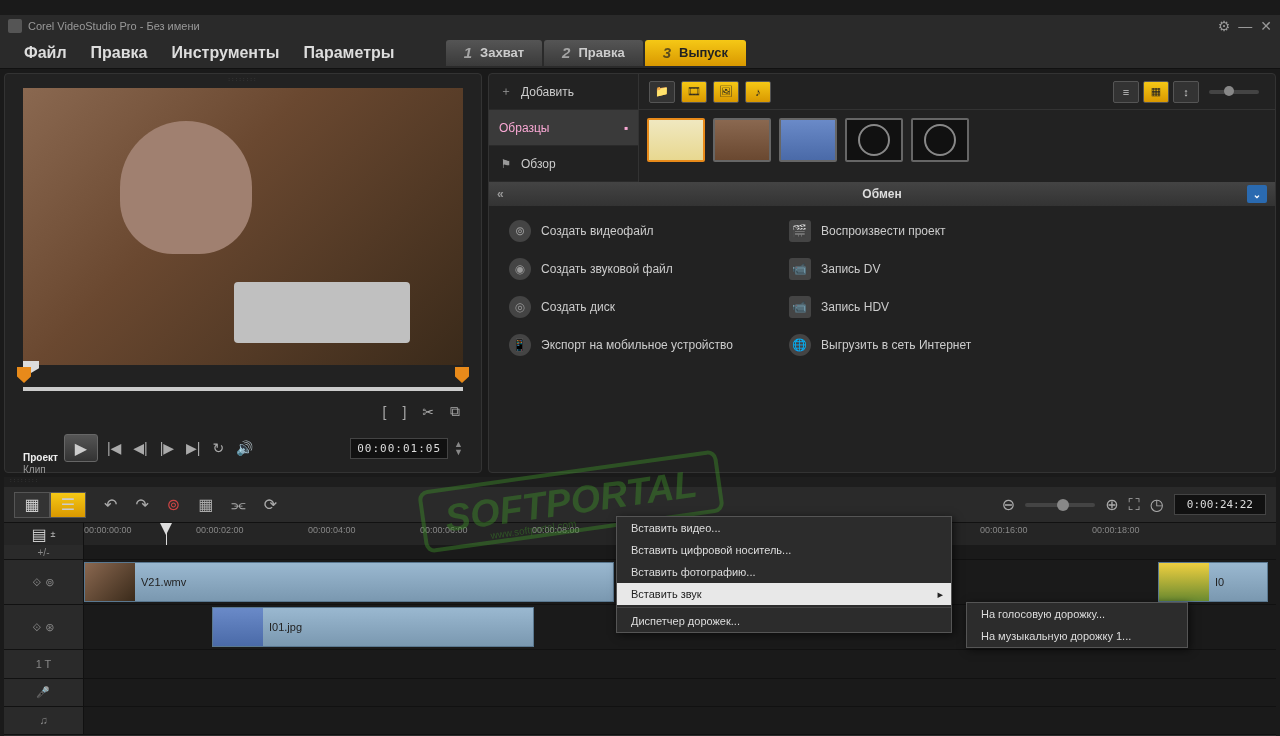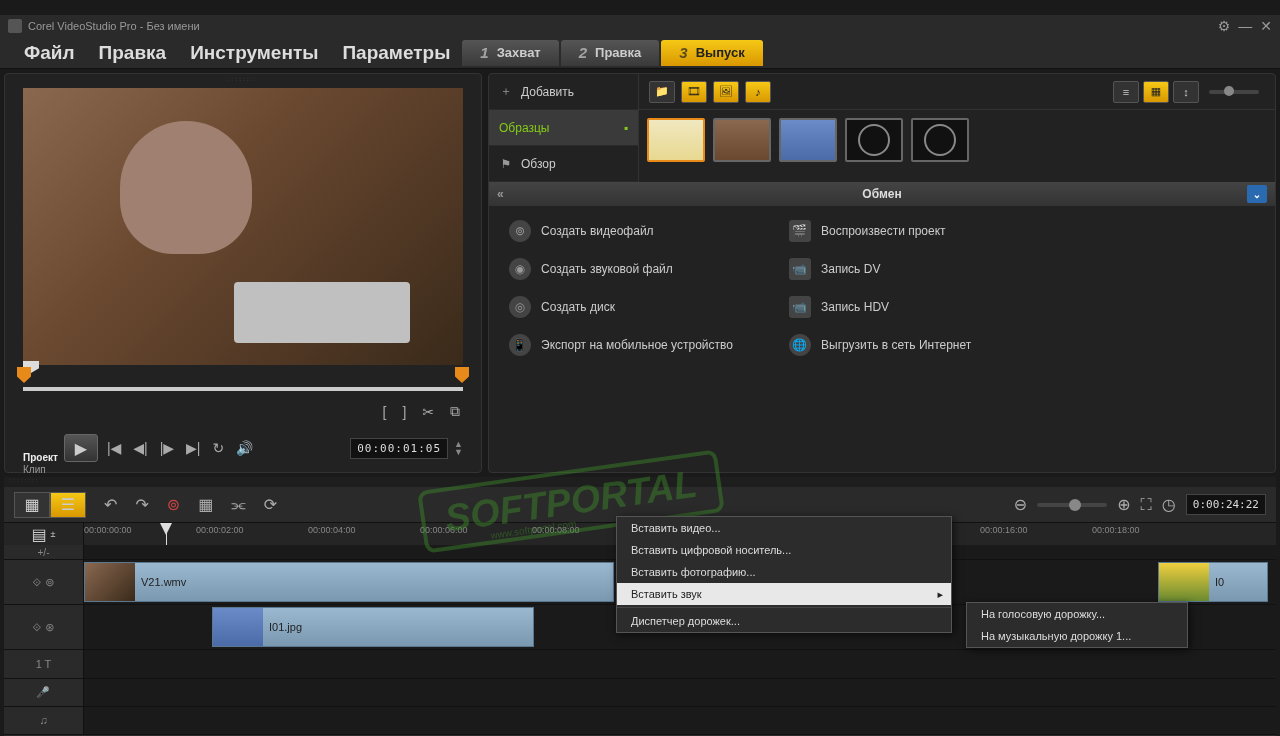--- a/index.html
+++ b/index.html
@@ -2,21 +2,21 @@
 <html><head>
 <meta charset="utf-8">
 <style>
 * { margin: 0; padding: 0; box-sizing: border-box; font-family: Arial, sans-serif; }
 body { background: #1a1a1a; color: #ccc; width: 1280px; height: 736px; overflow: hidden; user-select: none; }
 .titlebar { height: 22px; background: #2a2a2a; display: flex; align-items: center; padding: 0 8px; font-size: 11px; color: #999; margin-top: 15px; }
 .titlebar .icon { width: 14px; height: 14px; background: #555; margin-right: 6px; border-radius: 2px; }
 .titlebar .win-controls { margin-left: auto; display: flex; gap: 8px; }
 .titlebar .win-controls span { cursor: pointer; color: #999; font-size: 14px; }
 .menubar { height: 32px; background: #2a2a2a; display: flex; align-items: center; padding: 0 12px; border-bottom: 1px solid #111; }
-.menubar .menu-item { padding: 0 12px; font-size: 19px; color: #ddd; cursor: pointer; font-weight: bold; }
+.menubar .menu-item { padding: 0 12px; font-size: 16px; color: #ddd; cursor: pointer; font-weight: bold; }
 .menubar .steps { margin-left: auto; display: flex; }
 .step-tab { height: 26px; padding: 0 18px; display: flex; align-items: center; font-size: 13px; font-weight: bold; position: relative; margin-right: 2px; border-radius: 3px 3px 0 0; }
 .step-tab.inactive { background: linear-gradient(#555, #3a3a3a); color: #ccc; }
 .step-tab.active { background: linear-gradient(#f5c816, #d99800); color: #222; }
 .step-tab .num { font-style: italic; font-size: 15px; margin-right: 8px; opacity: 0.7; }
 .workspace { display: flex; height: 408px; gap: 6px; padding: 4px; }
 .preview-panel { width: 478px; background: #222; border: 1px solid #333; border-radius: 4px; display: flex; flex-direction: column; }
 .preview-drag { height: 10px; display: flex; justify-content: center; align-items: center; color: #555; font-size: 6px; letter-spacing: 2px; }
 .preview-video { flex: 1; background: #000; margin: 4px 18px; position: relative; display: flex; align-items: center; justify-content: center; }
 .video-placeholder { width: 100%; height: 100%; background: linear-gradient(135deg, #8a6850 0%, #6a4830 40%, #3a2a1a 100%); position: relative; }
@@ -31,21 +31,21 @@
 .mode-labels { display: flex; flex-direction: column; font-size: 10px; color: #999; line-height: 12px; }
 .mode-labels .active { color: #eee; font-weight: bold; margin-top: 32px; }
 .play-btn { width: 34px; height: 28px; background: linear-gradient(#555,#333); border: 1px solid #666; border-radius: 3px; display: flex; align-items: center; justify-content: center; color: #ccc; cursor: pointer; }
 .ctrl-icon { color: #aaa; cursor: pointer; font-size: 14px; padding: 0 3px; }
 .timecode-box { margin-left: auto; background: #111; border: 1px solid #444; padding: 3px 6px; font-size: 11px; color: #ddd; font-family: monospace; letter-spacing: 1px; }
 
 .right-panel { flex: 1; background: #222; border: 1px solid #333; border-radius: 4px; display: flex; flex-direction: column; }
 .library-top { display: flex; height: 108px; }
 .lib-side { width: 150px; border-right: 1px solid #333; }
 .lib-side-item { height: 36px; display: flex; align-items: center; padding: 0 10px; font-size: 12px; color: #ccc; gap: 8px; cursor: pointer; border-bottom: 1px solid #2a2a2a; }
-.lib-side-item.sel { background: #3a3a3a; color: #84cc16; }
+.lib-side-item.sel { background: #3a3a3a; color: #f9a8d4; }
 .lib-icon { width:14px;height:14px; display:inline-flex; align-items:center; justify-content:center; color:#999; }
 .lib-main { flex:1; display:flex; flex-direction:column; }
 .lib-toolbar { height:36px; display:flex; align-items:center; padding:0 10px; gap:6px; border-bottom:1px solid #333; }
 .lib-tool { width:26px; height:22px; border:1px solid #555; border-radius:2px; display:flex; align-items:center; justify-content:center; font-size:11px; background:#333; cursor:pointer; }
 .lib-tool.gold { background: linear-gradient(#f5c816,#d99800); color:#222; }
 .lib-view { margin-left:auto; display:flex; gap:4px; align-items:center; }
 .lib-thumbs { flex:1; display:flex; gap:8px; padding:8px; }
 .lib-thumb { width:58px; height:44px; background:#555; border:2px solid #666; border-radius:2px; position:relative; cursor:pointer; }
 .lib-thumb.sel { border-color:#e88a1a; }
 .thumb1 { background: linear-gradient(#f0e8c0, #e8d890); }
@@ -64,21 +64,21 @@
 .out-icon.sq { border-radius:3px; }
 
 .timeline-panel { height: 272px; background:#1e1e1e; display:flex; flex-direction:column; margin:0 4px; }
 .tl-drag { height:10px; color:#555; font-size:6px; letter-spacing:2px; padding-left:6px; }
 .tl-toolbar { height:36px; background:#2a2a2a; display:flex; align-items:center; padding:0 10px; gap:18px; border-bottom:1px solid #111; }
 .tl-view-tabs { display:flex; gap:0; }
 .tl-view-tab { width:36px; height:26px; background:#333; border:1px solid #555; display:flex; align-items:center; justify-content:center; cursor:pointer; }
 .tl-view-tab.active { background: linear-gradient(#f5c816,#d99800); }
 .tl-tool-icon { color:#aaa; cursor:pointer; font-size:16px; }
 .tl-right-tools { margin-left:auto; display:flex; align-items:center; gap:10px; }
-.tl-timecode { background:#111; border:1px solid #444; padding:3px 6px; font-size:11px; font-family:monospace; color:#ddd; }
+.tl-timecode { background:#111; border:1px solid #444; padding:3px 12px; font-size:11px; font-family:monospace; color:#ddd; }
 .tl-zoom-slider { width:70px; height:4px; background:#444; border-radius:2px; position:relative; }
 .tl-zoom-slider::after { content:''; position:absolute; left:45%; top:-4px; width:12px; height:12px; background:#888; border-radius:50%; }
 
 .tl-ruler-row { height:22px; display:flex; background:#252525; }
 .tl-trackhead { width:80px; border-right:1px solid #111; display:flex; align-items:center; justify-content:center; gap:4px; }
 .tl-ruler { flex:1; position:relative; font-size:9px; color:#888; }
 .tl-ruler-tick { position:absolute; top:2px; }
 .tl-playhead { position:absolute; top:0; width:12px; height:12px; background:#ddd; clip-path:polygon(0 0,100% 0,50% 100%); }
 .tl-playhead-line { position:absolute; top:0; width:1px; background:#ddd; height:200px; }
 

